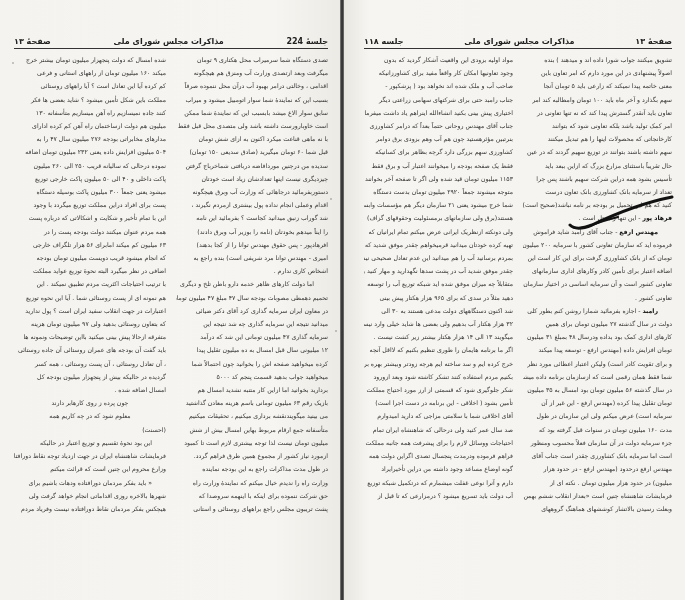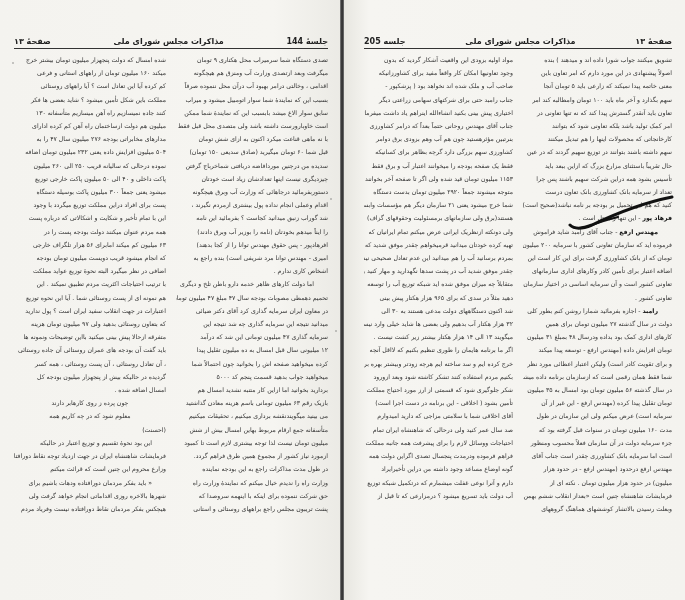--- a/index.html
+++ b/index.html
@@ -54,21 +54,21 @@
   }
   .speck { position:absolute; background:#666; border-radius:50%; opacity:.45; }
 </style>
 </head>
 <body>
 
 <div class="spread">
 
   <div class="page left">
     <div class="header">
-      <span>جلسهٔ 144</span>
+      <span>جلسهٔ 224</span>
       <span>مذاکرات مجلس شورای ملی</span>
       <span>صفحهٔ ۱۳</span>
     </div>
     <div class="header-rule"></div>
     <div class="columns">
       <div class="col">
           <span class="line">تصدی دستگاه شما سرمیراب محل هکتاری ۹ تومان</span>
           <span class="line">میگرفت وبعد ازتصدی وزارت آب ومنزق هم هیچگونه</span>
           <span class="line">اقدامی ، وخالتی درامر بهبود آب درآن محل ننموده صرفاً</span>
           <span class="line">بسبب این که نمایندهٔ شما سوار اتومبیل میشود و میراب</span>
@@ -141,21 +141,21 @@
           <span class="line">شهرها بالاخره روزی اقداماتی انجام خواهد گرفت ولی</span>
           <span class="line">هیچکس بفکر مردمان نقاط دورافتاده نیست وفریاد مردم</span>
         </div>
     </div>
   </div>
 
   <div class="page right">
     <div class="header">
       <span>صفحهٔ ۱۳</span>
       <span>مذاکرات مجلس شورای ملی</span>
-      <span>جلسه 205</span>
+      <span>جلسه ۱۱۸</span>
     </div>
     <div class="header-rule"></div>
     <div class="columns">
       <div class="col">
           <span class="line">تشویق میکنند جواب شورا داده اند و میدهند ) بنده</span>
           <span class="line">اصولاً پیشنهادی در این مورد دارم که امر تعاون باین</span>
           <span class="line">معنی خاتمه پیدا نمیکند که زارعی باید ۵ تومان آنجا</span>
           <span class="line">سهم بگذارد و آخر ماه باید ۱۰۰ تومان وامطالبه کند امر</span>
           <span class="line">تعاون باید آنقدر گسترش پیدا کند که نه تنها تعاونی در</span>
           <span class="line">امر کمک تولید باشد بلکه تعاونی شود که بتوانند</span>

